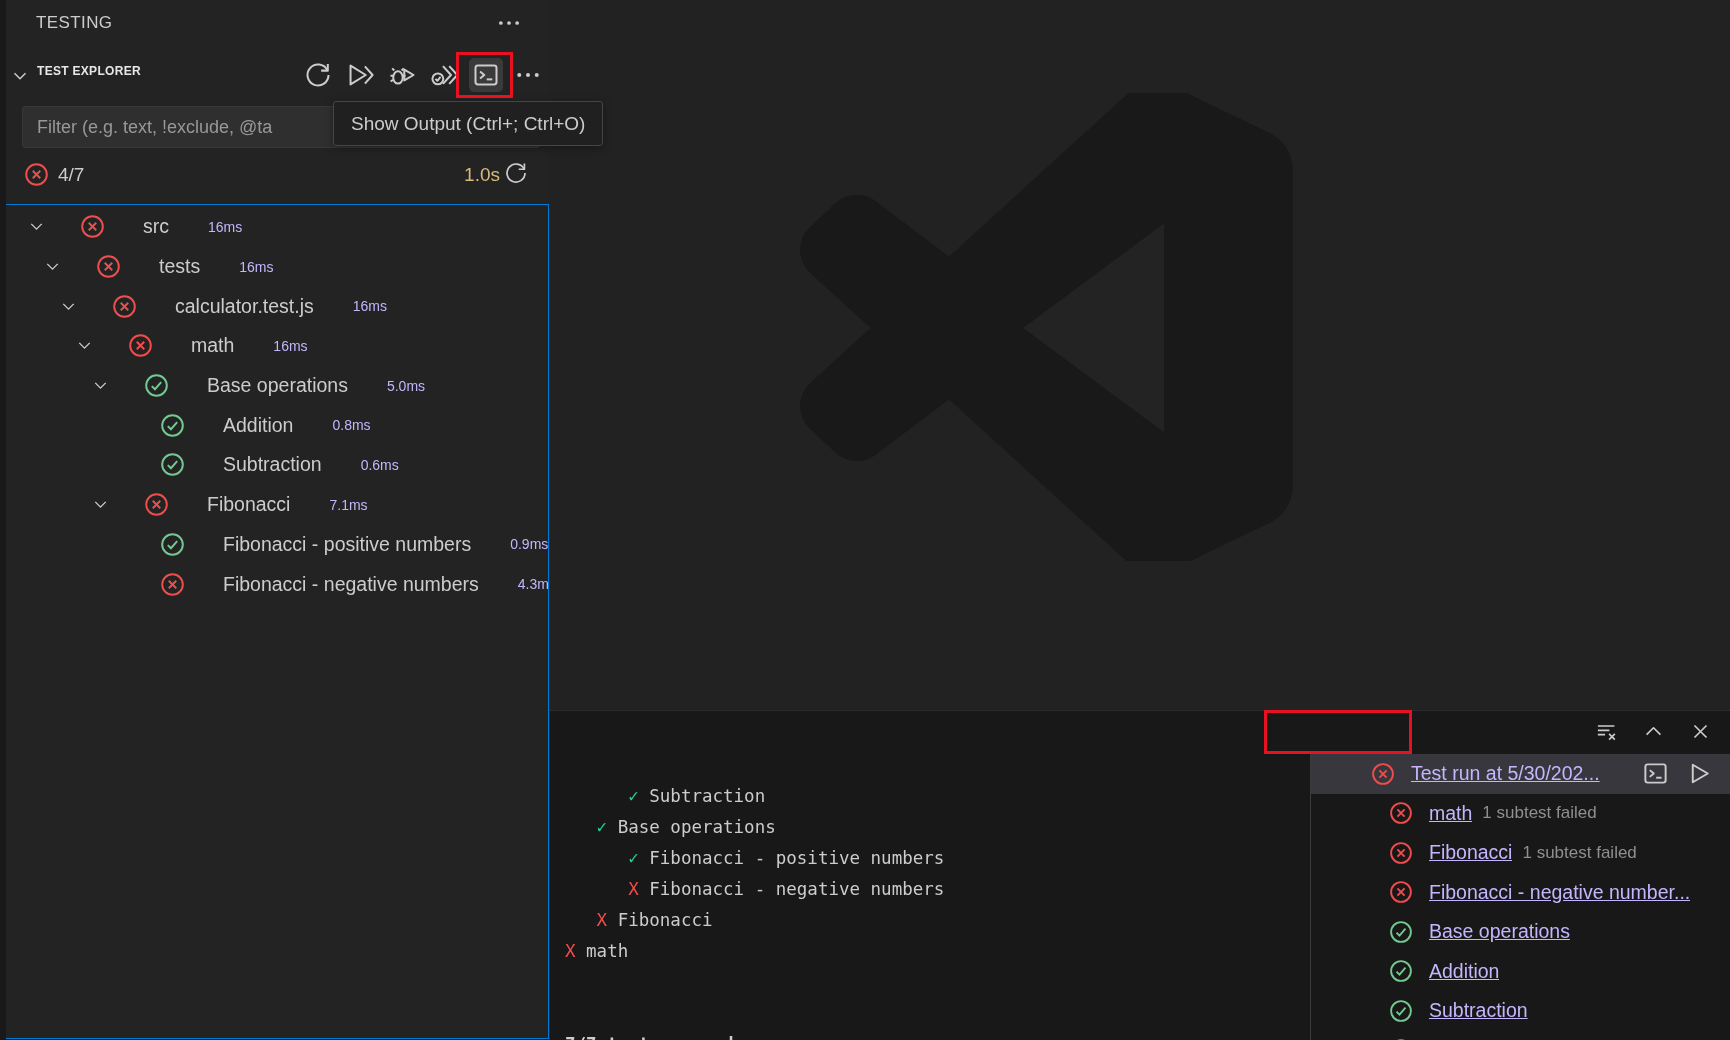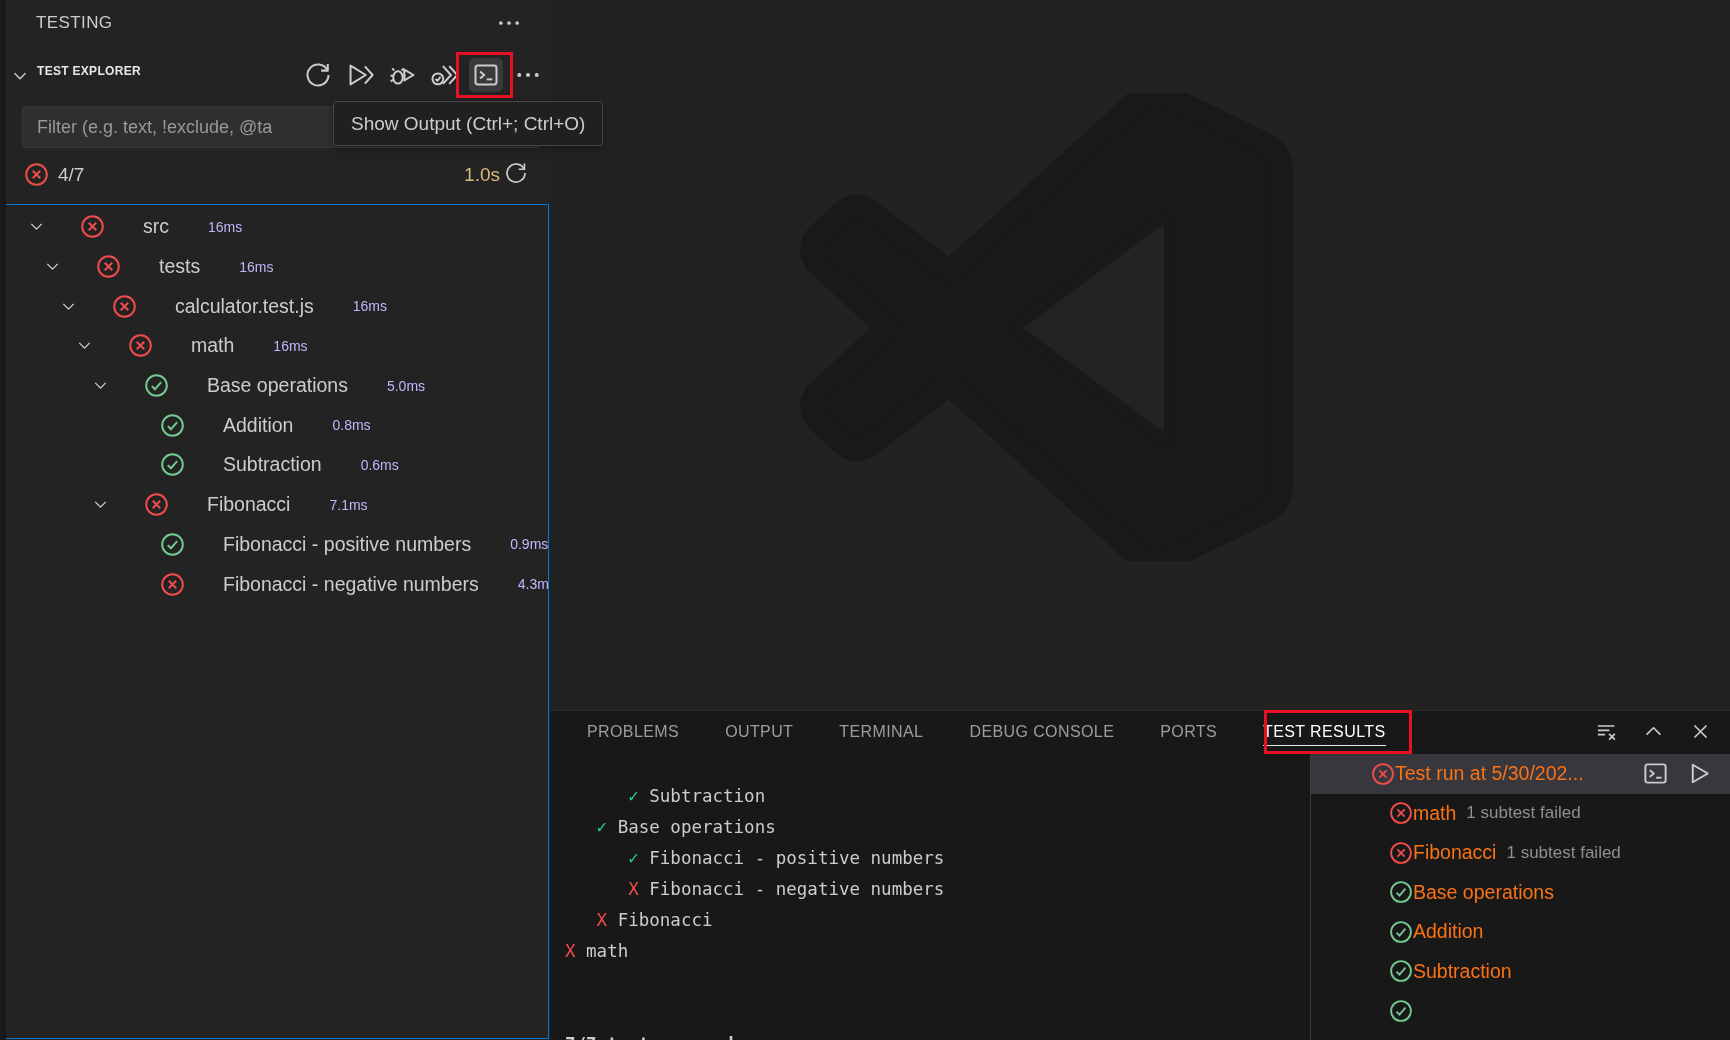--- a/index.html
+++ b/index.html
@@ -57,21 +57,21 @@
   .mark-pass { color:#23d18b; }
   .mark-fail { color:#f14c4c; }
   .out-summary { font-weight:bold; }
 
   #panel-sash { position:absolute; left:760px; top:41px; width:1px; height:289px; background:#3c3c3c; }
 
   #results-tree { position:absolute; left:761px; top:41px; width:419px; height:289px; overflow:hidden; padding-top:2px; }
   .result-row { height:39.5px; display:flex; align-items:center; position:relative; }
   .result-row.selected { background:#37373d; }
   .result-icon { width:24px; height:24px; flex:0 0 24px; display:flex; align-items:center; justify-content:center; }
-  .result-label { font-size:19.5px; color:#f97316; margin-left:0; white-space:nowrap; overflow:hidden; text-overflow:ellipsis; }
+  .result-label { font-size:19.5px; color:#c4b5fd; margin-left:16px; white-space:nowrap; overflow:hidden; text-overflow:ellipsis;text-decoration:underline; }
   .result-detail { font-size:17px; color:#8f8f8f; margin-left:10px; white-space:nowrap; }
   .row-actions { position:absolute; right:18px; top:0; height:100%; display:flex; align-items:center; gap:16px; }
   .row-action { width:27px; height:27px; display:flex; align-items:center; justify-content:center; }
 
   
   #tooltip { position:absolute; left:333px; top:101px; height:45px; background:#202020; border:1px solid #454545;
              border-radius:3px; color:#cccccc; font-size:19px; display:flex; align-items:center; padding:0 17px;
              z-index:60; white-space:nowrap; box-shadow:0 2px 8px rgba(0,0,0,.35); }
   .annotation-box { position:absolute; border:3px solid #e81123; z-index:70; }
   #anno-show-output { left:456px; top:52px; width:57px; height:46px; }
@@ -299,28 +299,20 @@
 <div id="editor">
   <div id="vscode-watermark">
     <svg width="494" height="468" viewBox="0 0 100 100">
       <path fill="#191919" stroke="#191919" stroke-width="5" stroke-linejoin="round" fill-rule="evenodd" d="M96.5 10.8 75.9.9a6.2 6.2 0 0 0-7.1 1.2L29.2 38.2 11.9 25.1a4.2 4.2 0 0 0-5.3.2L1.1 30.4a4.2 4.2 0 0 0 0 6.2L16 50.2 1.1 63.8a4.2 4.2 0 0 0 0 6.2l5.5 5.1a4.2 4.2 0 0 0 5.3.2l17.3-13.1 39.6 36.1a6.2 6.2 0 0 0 7.1 1.2l20.6-9.9a6.2 6.2 0 0 0 3.5-5.6V16.4a6.2 6.2 0 0 0-3.5-5.6zM75 72.5 44.9 50.2 75 27.9z"></path>
       <path fill="#232323" d="M75 72.5 44.9 50.2 75 27.9z"></path>
     </svg>
   </div>
 </div>
 
 <div id="panel">
-  <div id="tabbar">
-      <div class="panel-tab">PROBLEMS</div>
-      <div class="panel-tab">OUTPUT</div>
-      <div class="panel-tab">TERMINAL</div>
-      <div class="panel-tab">DEBUG CONSOLE</div>
-      <div class="panel-tab">PORTS</div>
-      <div class="panel-tab active">TEST RESULTS</div>
-    </div>
   <div id="panel-actions">
       <div class="panel-action">
         <svg width="23" height="23" viewBox="0 0 16 16">
           <path d="M2 4.2h11.5M2 7.2h8M2 10.2h5" fill="none" stroke="#cccccc" stroke-width="1.15" stroke-linejoin="round"></path>
           <path d="M9.8 9.6l4 4M13.8 9.6l-4 4" fill="none" stroke="#cccccc" stroke-width="1.15" stroke-linejoin="round"></path>
         </svg>
       </div>
       <div class="panel-action">
         <svg width="23" height="23" viewBox="0 0 16 16">
           <path d="M3.2 10.2L8 5.4l4.8 4.8" fill="none" stroke="#cccccc" stroke-width="1.15" stroke-linejoin="round"></path>
@@ -385,20 +377,29 @@
             <circle cx="8" cy="8" r="6.6" fill="none" stroke="#f14c4c" stroke-width="1.25"></circle>
             <path d="M5.6 5.6l4.8 4.8M10.4 5.6l-4.8 4.8" stroke="#f14c4c" stroke-width="1.25" fill="none"></path>
           </svg>
         </span>
         <span class="result-label">Fibonacci</span>
         <span class="result-detail">1 subtest failed</span>
       </div>
       <div class="result-row" style="padding-left: 78px;">
         <span class="result-icon">
           <svg width="24" height="24" viewBox="0 0 16 16">
+            <circle cx="8" cy="8" r="6.6" fill="none" stroke="#f14c4c" stroke-width="1.25"></circle>
+            <path d="M5.6 5.6l4.8 4.8M10.4 5.6l-4.8 4.8" stroke="#f14c4c" stroke-width="1.25" fill="none"></path>
+          </svg>
+        </span>
+        <span class="result-label">Fibonacci - negative number...</span>
+      </div>
+      <div class="result-row" style="padding-left: 78px;">
+        <span class="result-icon">
+          <svg width="24" height="24" viewBox="0 0 16 16">
             <circle cx="8" cy="8" r="6.6" fill="none" stroke="#73c991" stroke-width="1.25"></circle>
             <path d="M5 8.4l2 2 4-4.6" fill="none" stroke="#73c991" stroke-width="1.25"></path>
           </svg>
         </span>
         <span class="result-label">Base operations</span>
       </div>
       <div class="result-row" style="padding-left: 78px;">
         <span class="result-icon">
           <svg width="24" height="24" viewBox="0 0 16 16">
             <circle cx="8" cy="8" r="6.6" fill="none" stroke="#73c991" stroke-width="1.25"></circle>

